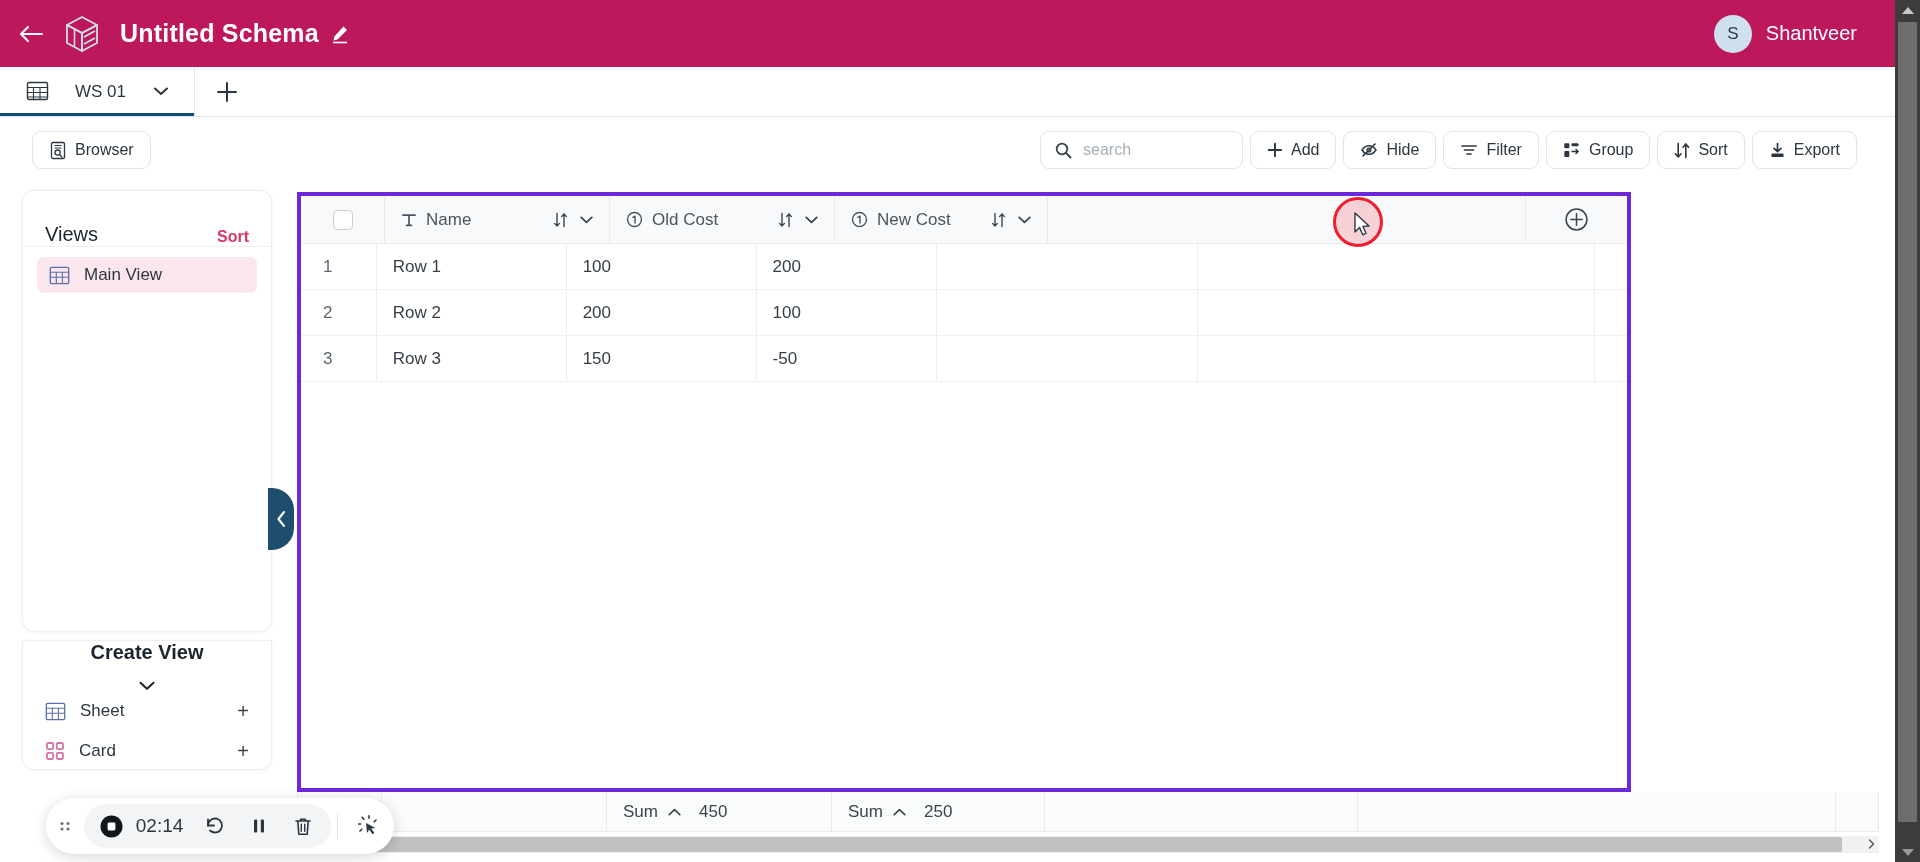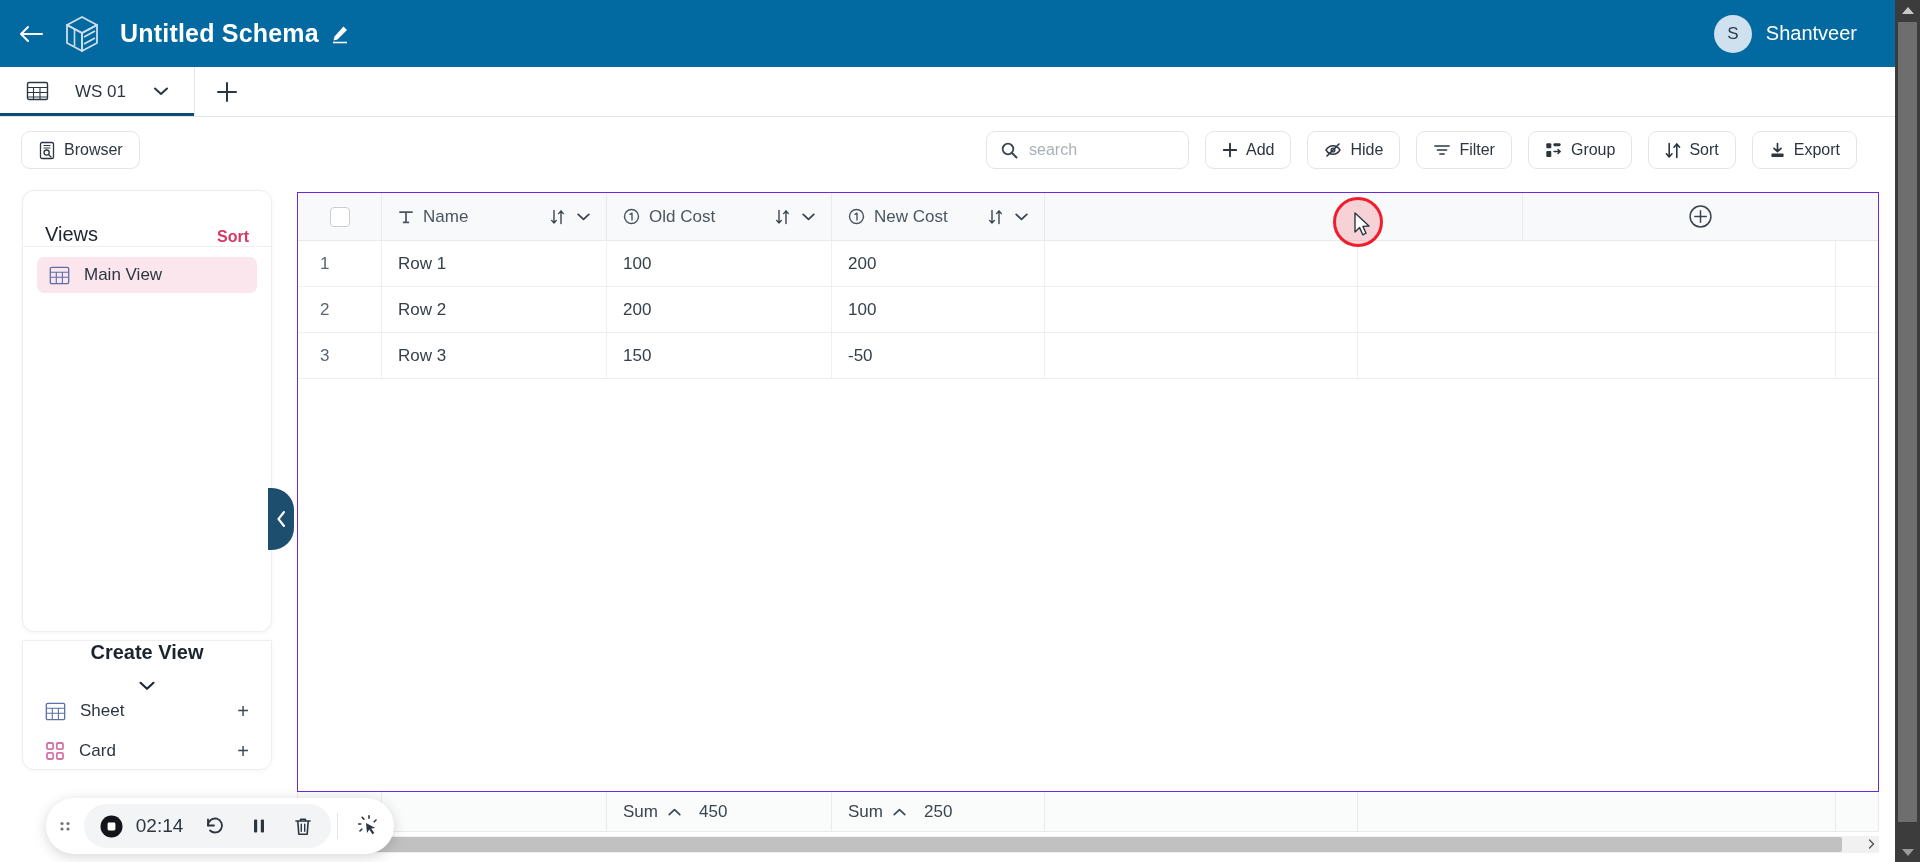--- a/index.html
+++ b/index.html
@@ -7,21 +7,21 @@
     width: 1920px; height: 862px;
     overflow: hidden;
     font-family: "Liberation Sans", sans-serif;
     background: #ffffff;
   }
   body { position: relative; }
 
   
   .topbar {
     position: absolute; left: 0; top: 0; width: 1895px; height: 67px;
-    background: #0369a1;
+    background: #be185d;
     display: flex; align-items: center;
   }
   .back-arrow {
     margin-left: 14px; width: 34px; height: 34px;
     display: flex; align-items: center; justify-content: center;
     cursor: pointer;
   }
   .logo-cube { margin-left: 14px; width: 40px; height: 40px;
     display: flex; align-items: center; justify-content: center; }
   .schema-title {
@@ -73,24 +73,24 @@
     background: #ffffff;
     display: flex; align-items: center;
   }
   .btn {
     display: inline-flex; align-items: center; gap: 8px;
     height: 38px; padding: 0 16px;
     border: 1px solid #e2e5e8; border-radius: 9px;
     background: #ffffff; color: #2c3640; font-size: 16px;
     cursor: pointer; white-space: nowrap;
   }
-  .browser-btn { margin-left: 21px; }
+  .browser-btn { margin-left: 32px; }
   .toolbar-right {
     margin-left: auto; margin-right: 38px;
-    display: flex; align-items: center; gap: 16px;
+    display: flex; align-items: center; gap: 7px;
   }
   .search-box {
     display: flex; align-items: center; gap: 11px;
     width: 203px; height: 38px; padding: 0 14px;
     border: 1px solid #e2e5e8; border-radius: 9px; background: #fff;
   }
   .search-box input {
     border: none; outline: none; font-size: 16px; width: 100%;
     font-family: "Liberation Sans", sans-serif; color: #2c3640; background: transparent;
   }
@@ -145,23 +145,23 @@
     position: absolute; left: 268px; top: 488px;
     width: 26px; height: 62px;
     background: #1d4e6e; border-radius: 0 22px 22px 0;
     display: flex; align-items: center; justify-content: center;
     cursor: pointer; z-index: 6;
   }
 
   
   .grid-wrap {
     position: absolute; left: 297px; top: 192px;
-    width: 1582px; height: 600px;
+    width: 1334px; height: 600px;
     background: #ffffff;
-    border: 1px solid #6d28d9;
+    border: 4px solid #6d28d9;
     overflow: hidden;
   }
   .grid-header {
     display: flex; height: 48px;
     background: #f8f9fa; border-bottom: 1px solid #e8eaec;
   }
   .hcell {
     display: flex; align-items: center; gap: 9px;
     padding: 0 16px; height: 100%;
     border-right: 1px solid #e8eaec;

